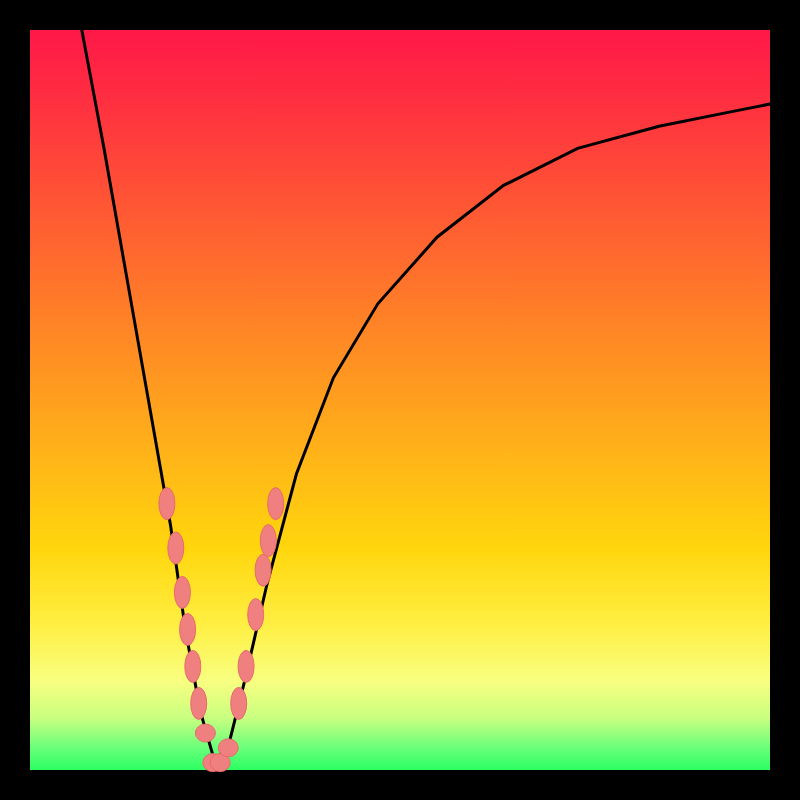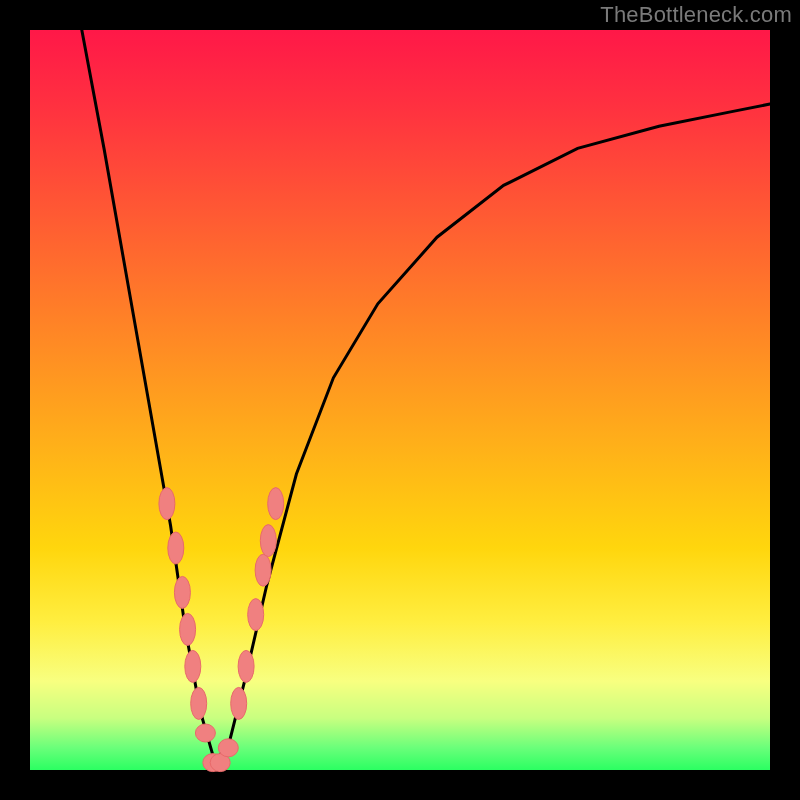--- a/index.html
+++ b/index.html
@@ -91,14 +91,13 @@
         <ellipse cx="198.3" cy="717.8" rx="10" ry="9" fill="#f08080" stroke="#e86a6a" stroke-width="1"></ellipse>
         <ellipse cx="208.7" cy="673.4" rx="8" ry="16" fill="#f08080" stroke="#e86a6a" stroke-width="1"></ellipse>
         <ellipse cx="216.1" cy="636.4" rx="8" ry="16" fill="#f08080" stroke="#e86a6a" stroke-width="1"></ellipse>
         <ellipse cx="225.7" cy="584.6" rx="8" ry="16" fill="#f08080" stroke="#e86a6a" stroke-width="1"></ellipse>
         <ellipse cx="233.1" cy="540.2" rx="8" ry="16" fill="#f08080" stroke="#e86a6a" stroke-width="1"></ellipse>
         <ellipse cx="238.3" cy="510.6" rx="8" ry="16" fill="#f08080" stroke="#e86a6a" stroke-width="1"></ellipse>
         <ellipse cx="245.7" cy="473.6" rx="8" ry="16" fill="#f08080" stroke="#e86a6a" stroke-width="1"></ellipse>
       </g>
   </svg>
 
-  <div class="watermark">TheBottleneck.com</div>
 </div>
 
 </body></html>

